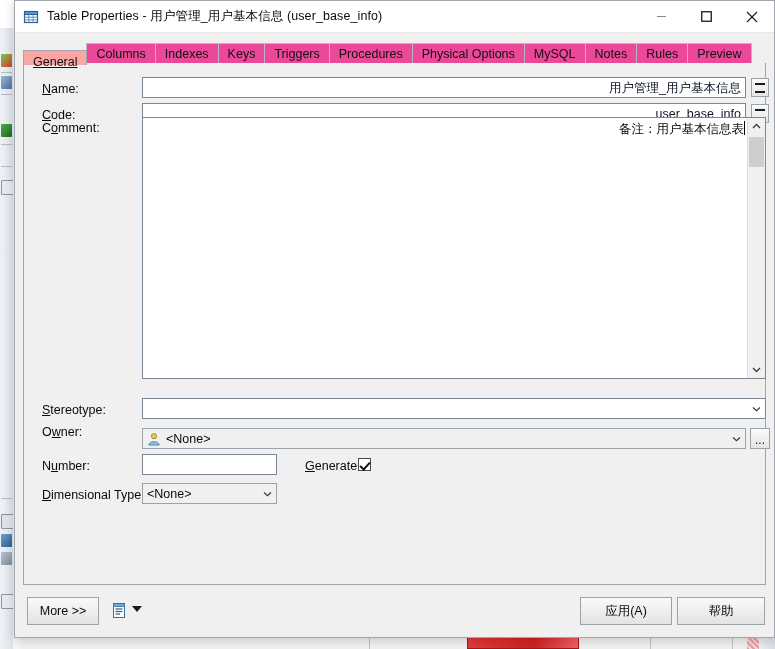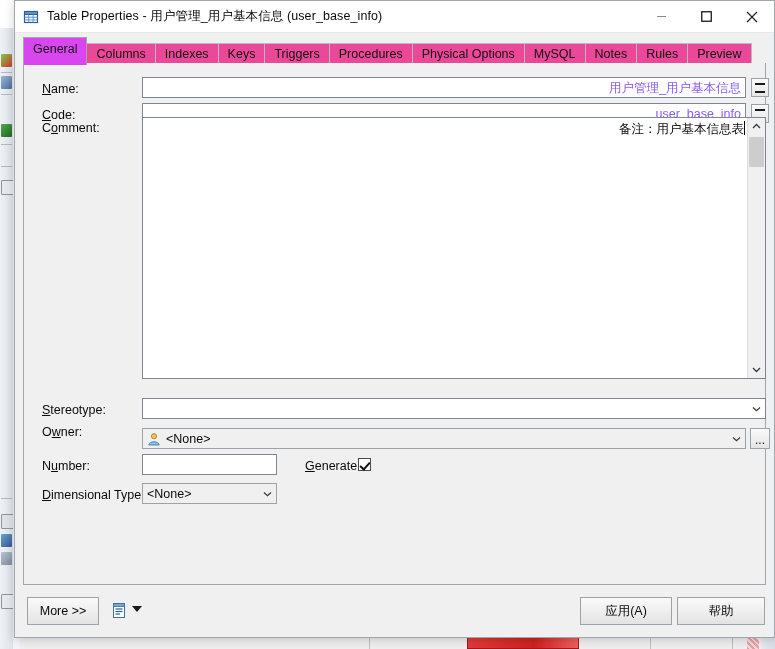--- a/index.html
+++ b/index.html
@@ -126,26 +126,27 @@
     color: #111;
     background: #ec4899;
     border: 1px solid #b6bbc1;
     border-bottom: none;
     margin-right: -1px;
     white-space: nowrap;
     cursor: default;
     box-sizing: border-box;
   }
   .tab.active {
-    background: #d946ef;
-    height: 28px;
+    background: #fca5a5;
+    height: 15px;
     line-height: 23px;
     border-color: #a0a6ad;
     z-index: 3;
     margin-bottom: -1px;
+    text-decoration: underline;
   }
 
   
   .tabpage {
     position: absolute;
     left: 8px; right: 8px;
     top: 62px;
     bottom: 52px;
     background: #f0f0f0;
     border: 1px solid #a0a6ad;
@@ -161,21 +162,21 @@
     white-space: nowrap;
   }
   .mn { text-decoration: underline; }
 
   .txtbox {
     position: absolute;
     box-sizing: border-box;
     background: #ffffff;
     border: 1px solid #7b8794;
     font-size: 12.5px;
-    color: #8b5cf6;
+    color: #0f172a;
     padding: 2px 4px;
     line-height: 16px;
     white-space: nowrap;
     overflow: hidden;
     font-family: "Liberation Sans", sans-serif;
   }
 
   .eqbtn {
     position: absolute;
     width: 18px; height: 19px;

